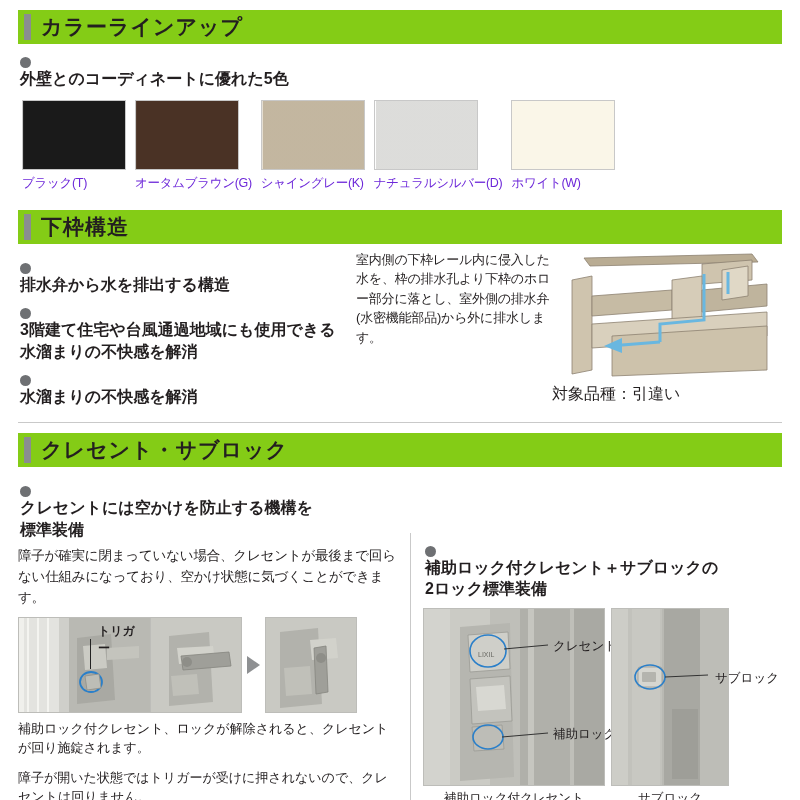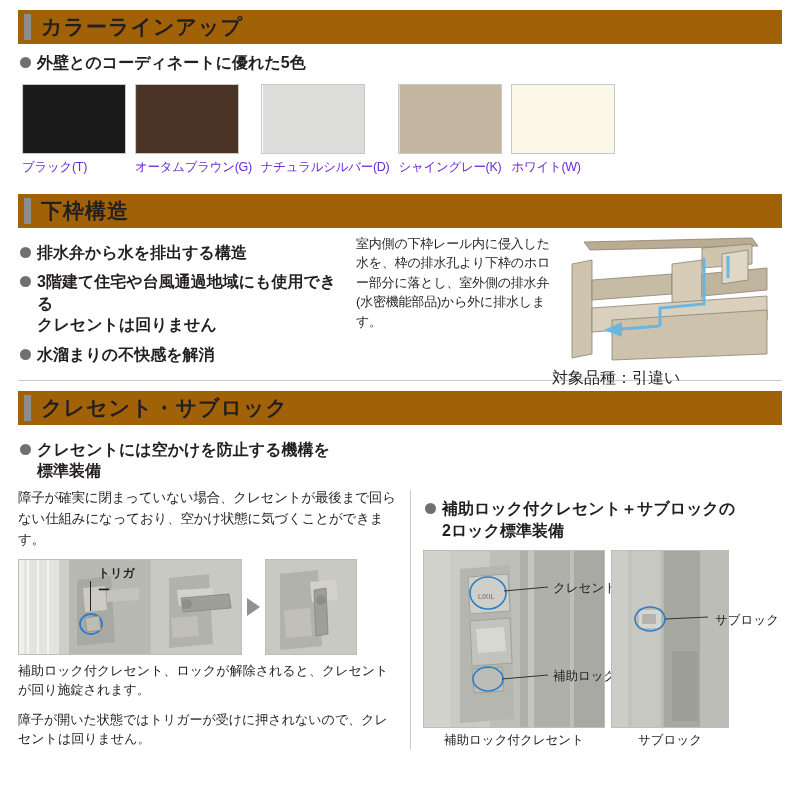--- a/index.html
+++ b/index.html
@@ -20,21 +20,21 @@
     width: 800px;
     height: 800px;
     box-sizing: border-box;
     padding: 0 18px;
   }
 
   
   .sec-head {
     position: relative;
     height: 34px;
-    background: #a16207;
+    background: #84cc16;
     display: flex;
     align-items: center;
     margin-top: 10px;
   }
   .sec-head .bar {
     width: 7px;
     height: 26px;
     background: #8a8d8f;
     margin-left: 6px;
     margin-right: 10px;
@@ -44,20 +44,21 @@
     font-weight: bold;
     letter-spacing: 1px;
     color: #231f20;
   }
 
   
   .bullet {
     display: flex;
     align-items: flex-start;
     margin: 8px 0 0 2px;
+    flex-direction: column;
   }
   .bullet .dot {
     width: 11px;
     height: 11px;
     border-radius: 50%;
     background: #6e7073;
     margin-top: 5px;
     margin-right: 6px;
     flex: 0 0 auto;
   }
@@ -182,26 +183,26 @@
   <div class="swatch-row">
     <div class="swatch-cell">
       <div class="swatch" style="background:#1a1a1a;background-image:linear-gradient(90deg,rgba(255,255,255,0.05) 0 1px,transparent 1px 4px);"></div>
       <div class="swatch-label">ブラック(T)</div>
     </div>
     <div class="swatch-cell">
       <div class="swatch" style="background:#4a3225;background-image:linear-gradient(90deg,rgba(255,255,255,0.06) 0 1px,transparent 1px 5px);"></div>
       <div class="swatch-label">オータムブラウン(G)</div>
     </div>
     <div class="swatch-cell">
+      <div class="swatch" style="background:#cfc3ad;background-image:linear-gradient(90deg,rgba(255,255,255,0.45) 0 1px,rgba(140,125,100,0.18) 1px 3px);"></div>
+      <div class="swatch-label">シャイングレー(K)</div>
+    </div>
+    <div class="swatch-cell">
       <div class="swatch" style="background:#eaeae8;background-image:linear-gradient(90deg,rgba(255,255,255,0.9) 0 1px,rgba(180,180,178,0.25) 1px 3px);"></div>
       <div class="swatch-label">ナチュラルシルバー(D)</div>
-    </div>
-    <div class="swatch-cell">
-      <div class="swatch" style="background:#cfc3ad;background-image:linear-gradient(90deg,rgba(255,255,255,0.45) 0 1px,rgba(140,125,100,0.18) 1px 3px);"></div>
-      <div class="swatch-label">シャイングレー(K)</div>
     </div>
     <div class="swatch-cell">
       <div class="swatch" style="background:#faf6e8;"></div>
       <div class="swatch-label">ホワイト(W)</div>
     </div>
   </div>
 
   <div class="sec-head" style="margin-top:18px;">
     <div class="bar"></div>
     <div class="title">下枠構造</div>
@@ -209,21 +210,21 @@
 
   <div class="frame-wrap">
     <div class="frame-left">
       <div class="bullet">
         <div class="dot"></div>
         <div class="txt">排水弁から水を排出する構造</div>
       </div>
       <div class="bullet">
         <div class="dot"></div>
         <div class="txt" style="white-space:pre-line;">3階建て住宅や台風通過地域にも使用できる
-クレセントは回りません</div>
+水溜まりの不快感を解消</div>
       </div>
       <div class="bullet">
         <div class="dot"></div>
         <div class="txt">水溜まりの不快感を解消</div>
       </div>
     </div>
 
     <div class="frame-right">
       <div style="display:flex;">
         <div style="width:196px;">

